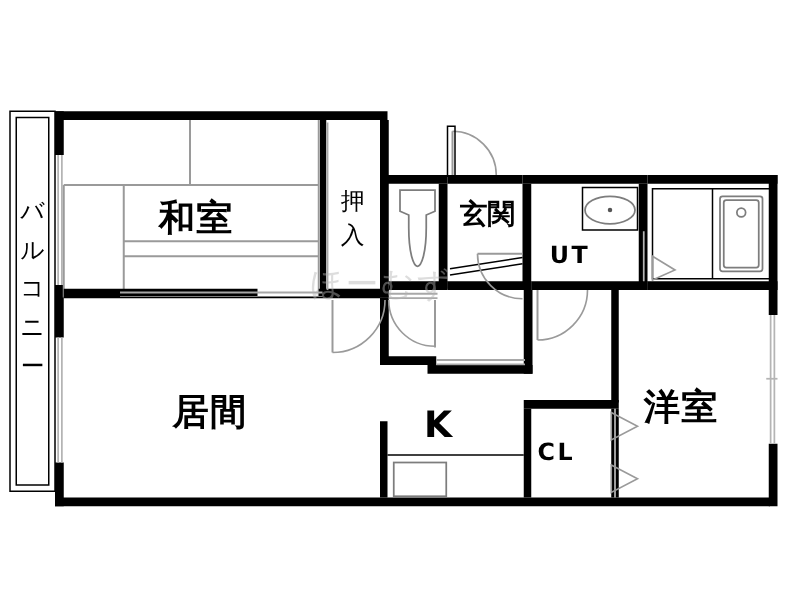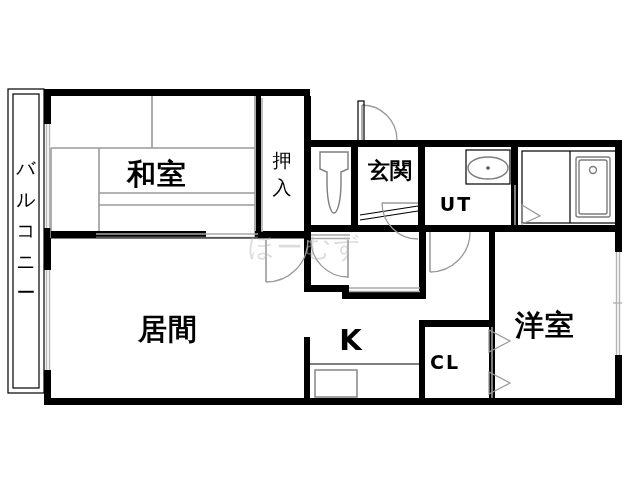--- a/index.html
+++ b/index.html
@@ -45,21 +45,21 @@
   .wall-thin  { fill: none; stroke: #000000; stroke-width: 1.2; }
   .tatami     { fill: none; stroke: #9a9a9a; stroke-width: 1.6; }
   .fixture    { fill: none; stroke: #7d7d7d; stroke-width: 1.4; }
   .door-arc   { fill: none; stroke: #9a9a9a; stroke-width: 1.3; }
   .door-leaf  { fill: none; stroke: #9a9a9a; stroke-width: 1.6; }
   .window-ln  { fill: none; stroke: #b4b4b4; stroke-width: 1.4; }
   .sliding    { fill: none; stroke: #a8a8a8; stroke-width: 1.5; }
   .watermark {
     position: absolute;
     left: 248px;
-    top: 230px;
+    top: 210px;
     font-family: Liberation Mono, monospace;
     font-size: 26px;
     color: rgba(180,180,180,0.45);
     letter-spacing: 2px;
     pointer-events: none;
     user-select: none;
   }
 </style>
 </head>
 <body>

